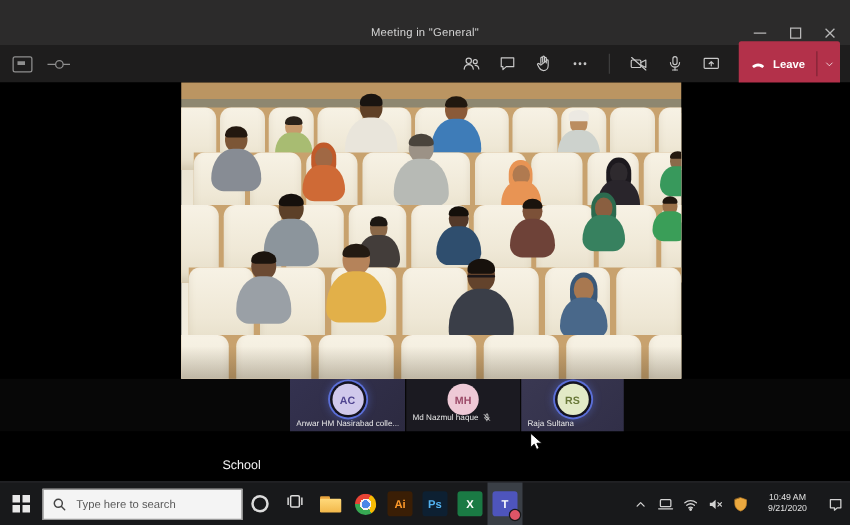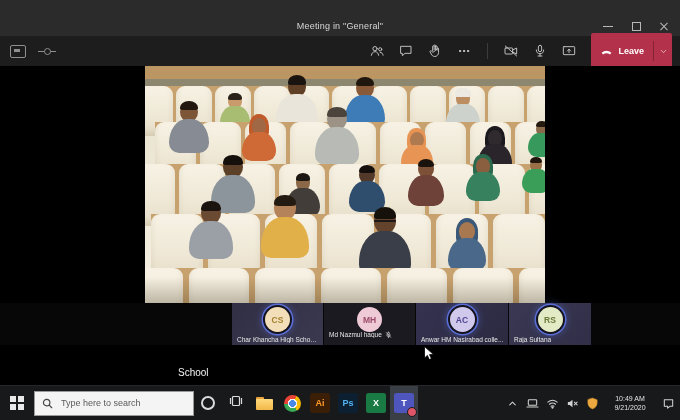--- a/index.html
+++ b/index.html
@@ -342,53 +342,44 @@
         <div class="person" style="left: 303px; top: 154px; width: 38px; height: 60.8px; z-index: 8;">
           <div class="hijab" style="width: 22.572px; height: 27.8806px; background: rgb(58, 88, 120); left: 7.714px; top: -2px;"></div>
           <div class="head" style="width: 16.72px; height: 19.228px; background: rgb(168, 120, 80); left: 10.64px; top: 2px;"></div>
           <div class="torso" style="width: 38px; height: 32.3px; background: rgb(73, 104, 138); top: 18.228px;"></div>
         </div>
       </div>
   </div>
 
   <div class="strip">
     <div class="tiles-row">
-        <div class="tile" style="width: 91px; background: linear-gradient(135deg, rgb(49, 47, 68), rgb(59, 57, 80));">
-    <div class="tile-avatar speaking" style="background: rgb(242, 223, 186);">
-            <span class="tile-initials" style="color: rgb(163, 128, 46);">CS</span>
+        <div class="tile" style="width: 92px; background: linear-gradient(135deg, rgb(52, 50, 80), rgb(44, 42, 64));">
+    <div class="tile-avatar speaking" style="background: rgb(208, 201, 236);">
+            <span class="tile-initials" style="color: rgb(79, 68, 144);">AC</span>
           </div>
     <div class="tile-name-row">
-      <span class="tile-name">Char Khancha High School...</span>
+      <span class="tile-name">Anwar HM Nasirabad colle...</span>
 
     </div>
   </div>
         <div class="tile" style="width: 91px; background: rgb(27, 26, 33);">
     <div class="tile-avatar" style="background: rgb(238, 201, 214);">
             <span class="tile-initials" style="color: rgb(156, 74, 104);">MH</span>
           </div>
     <div class="tile-name-row">
       <span class="tile-name">Md Nazmul haque</span>
       <span class="mic-muted-icon">
         <svg viewBox="0 0 12 12">
                 <rect x="4.6" y="1.2" width="2.8" height="5" rx="1.4"></rect>
                 <path d="M3 5.8a3 3 0 006 0M6 9v1.6"></path>
                 <line x1="2.2" y1="1.8" x2="9.8" y2="10"></line>
               </svg>
       </span>
     </div>
   </div>
-        <div class="tile" style="width: 92px; background: linear-gradient(135deg, rgb(52, 50, 80), rgb(44, 42, 64));">
-    <div class="tile-avatar speaking" style="background: rgb(208, 201, 236);">
-            <span class="tile-initials" style="color: rgb(79, 68, 144);">AC</span>
-          </div>
-    <div class="tile-name-row">
-      <span class="tile-name">Anwar HM Nasirabad colle...</span>
-
-    </div>
-  </div>
         <div class="tile" style="width: 82px; background: linear-gradient(135deg, rgb(58, 56, 82), rgb(49, 47, 72)); text-align: right;">
     <div class="tile-avatar speaking" style="background: rgb(226, 234, 198);">
             <span class="tile-initials" style="color: rgb(106, 122, 58);">RS</span>
           </div>
     <div class="tile-name-row">
       <span class="tile-name">Raja Sultana</span>
 
     </div>
   </div>
       </div>

